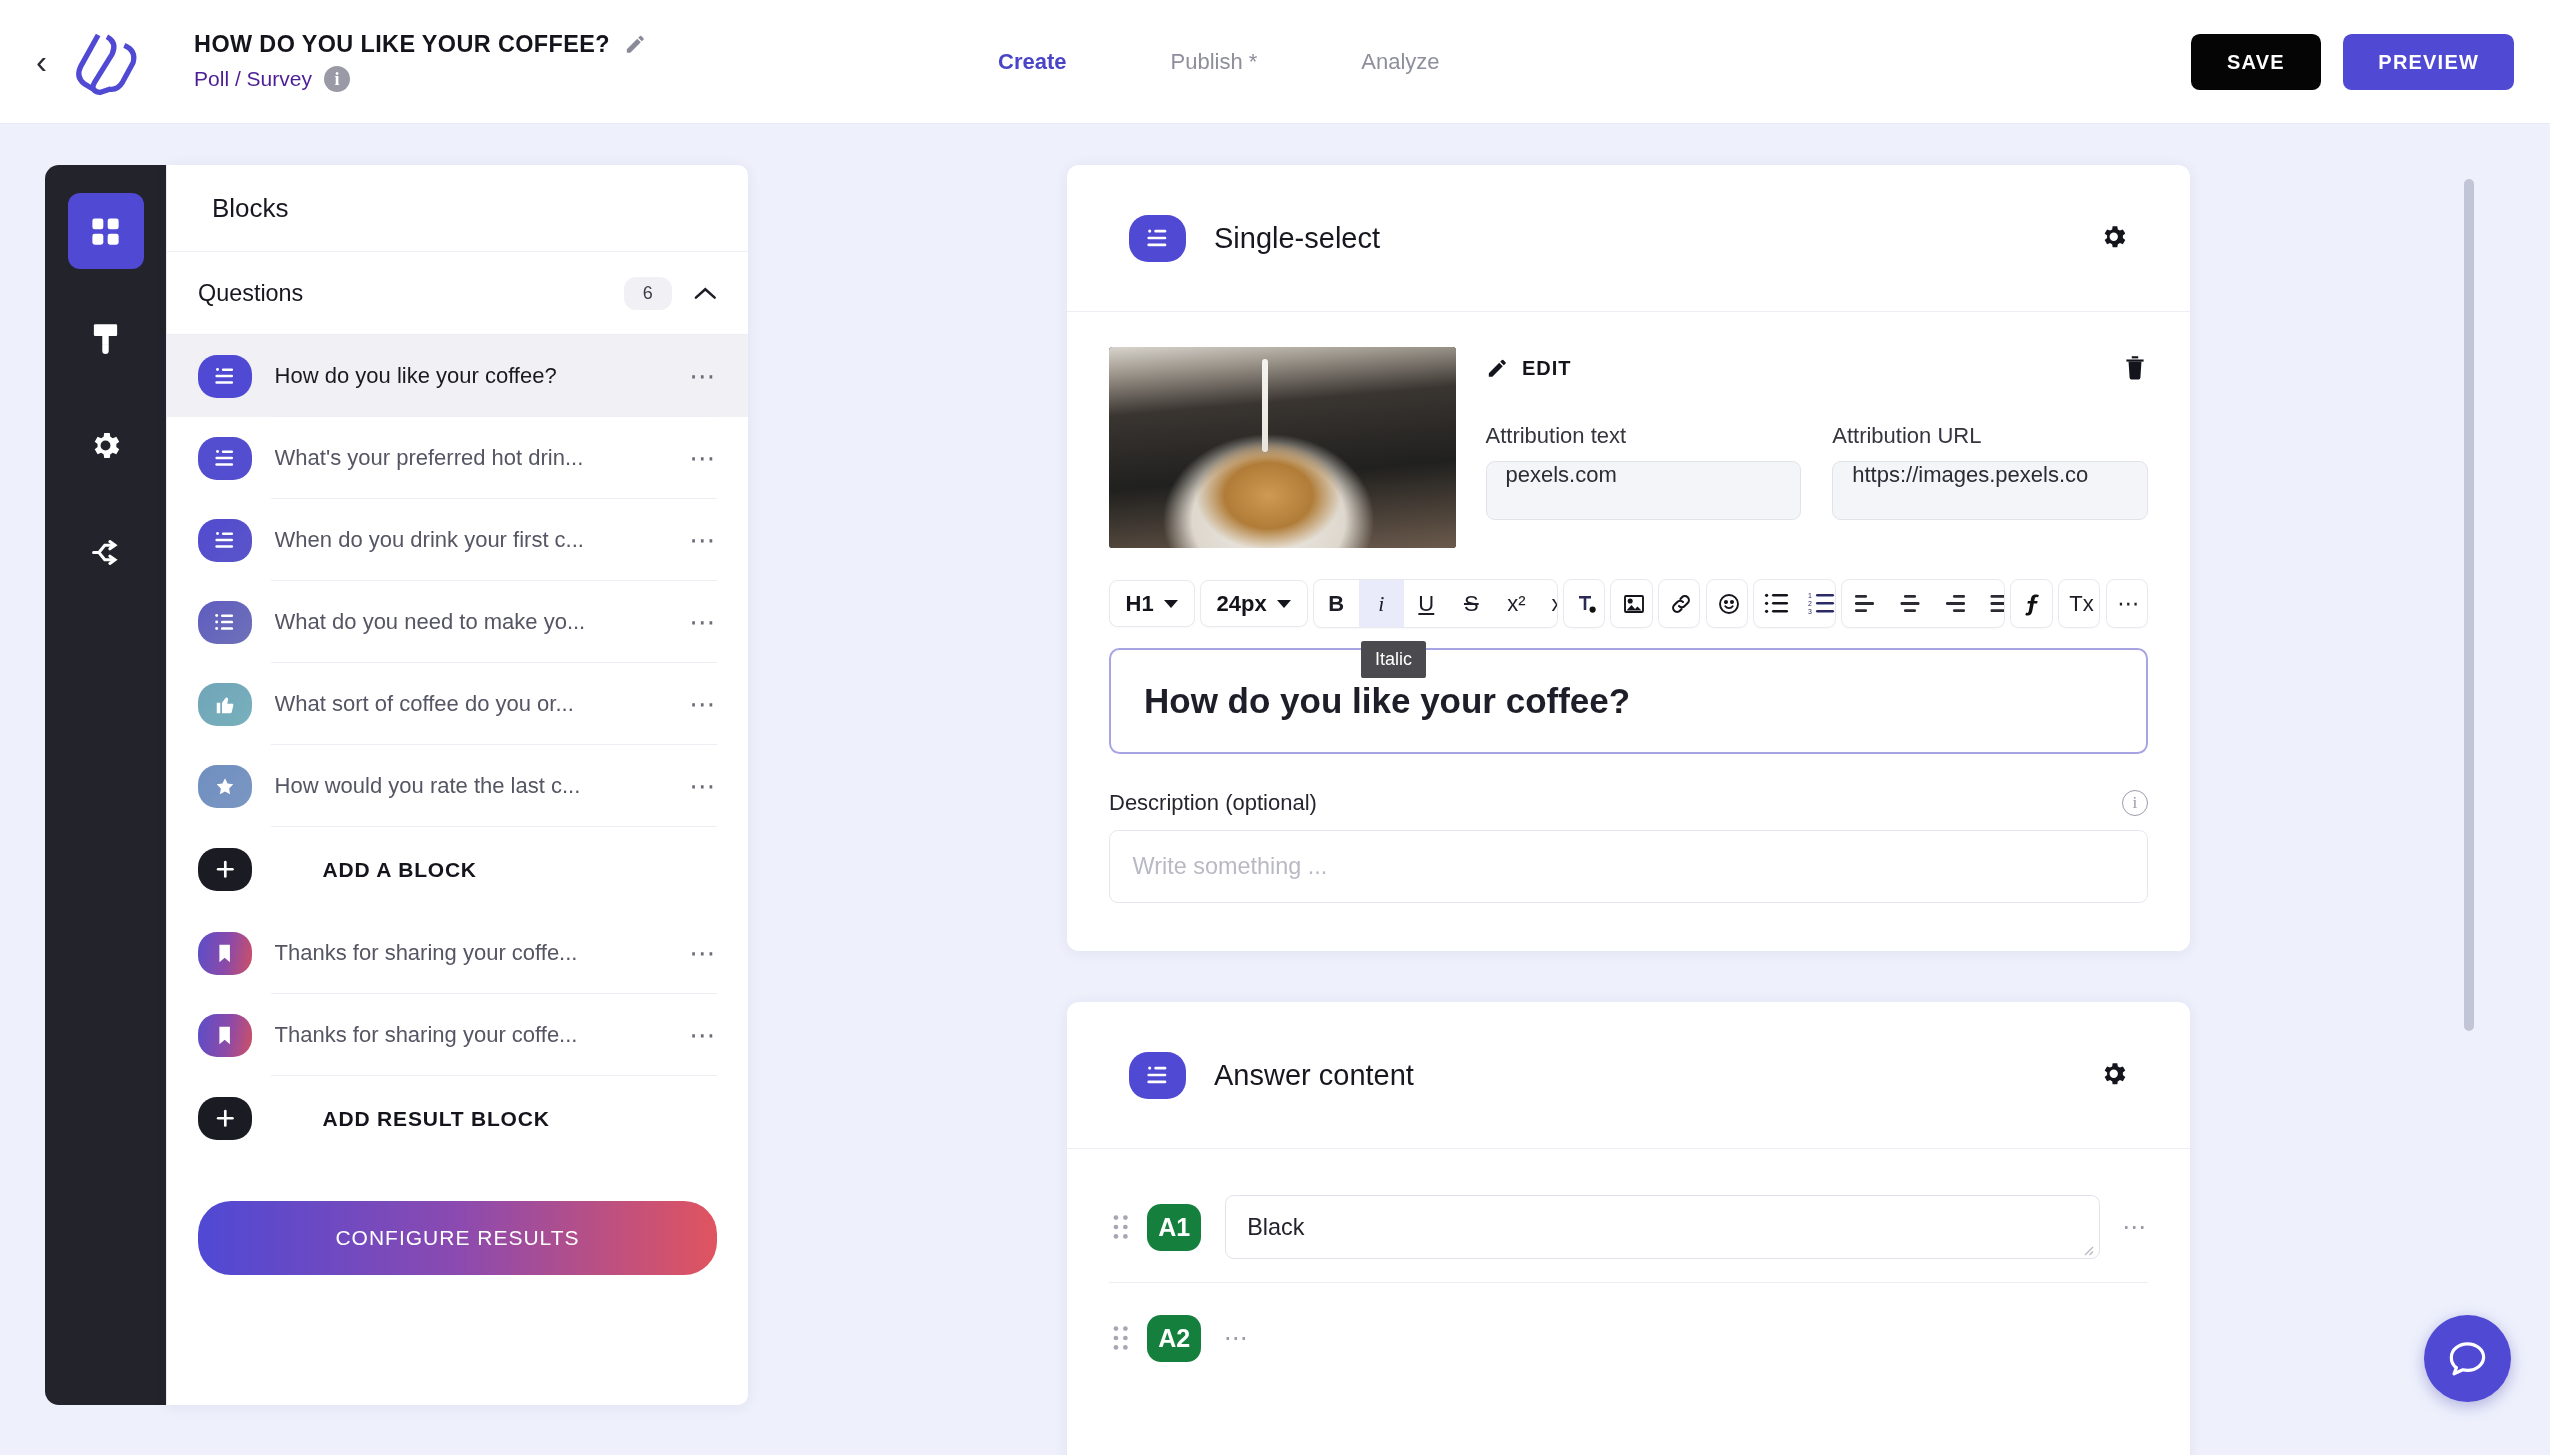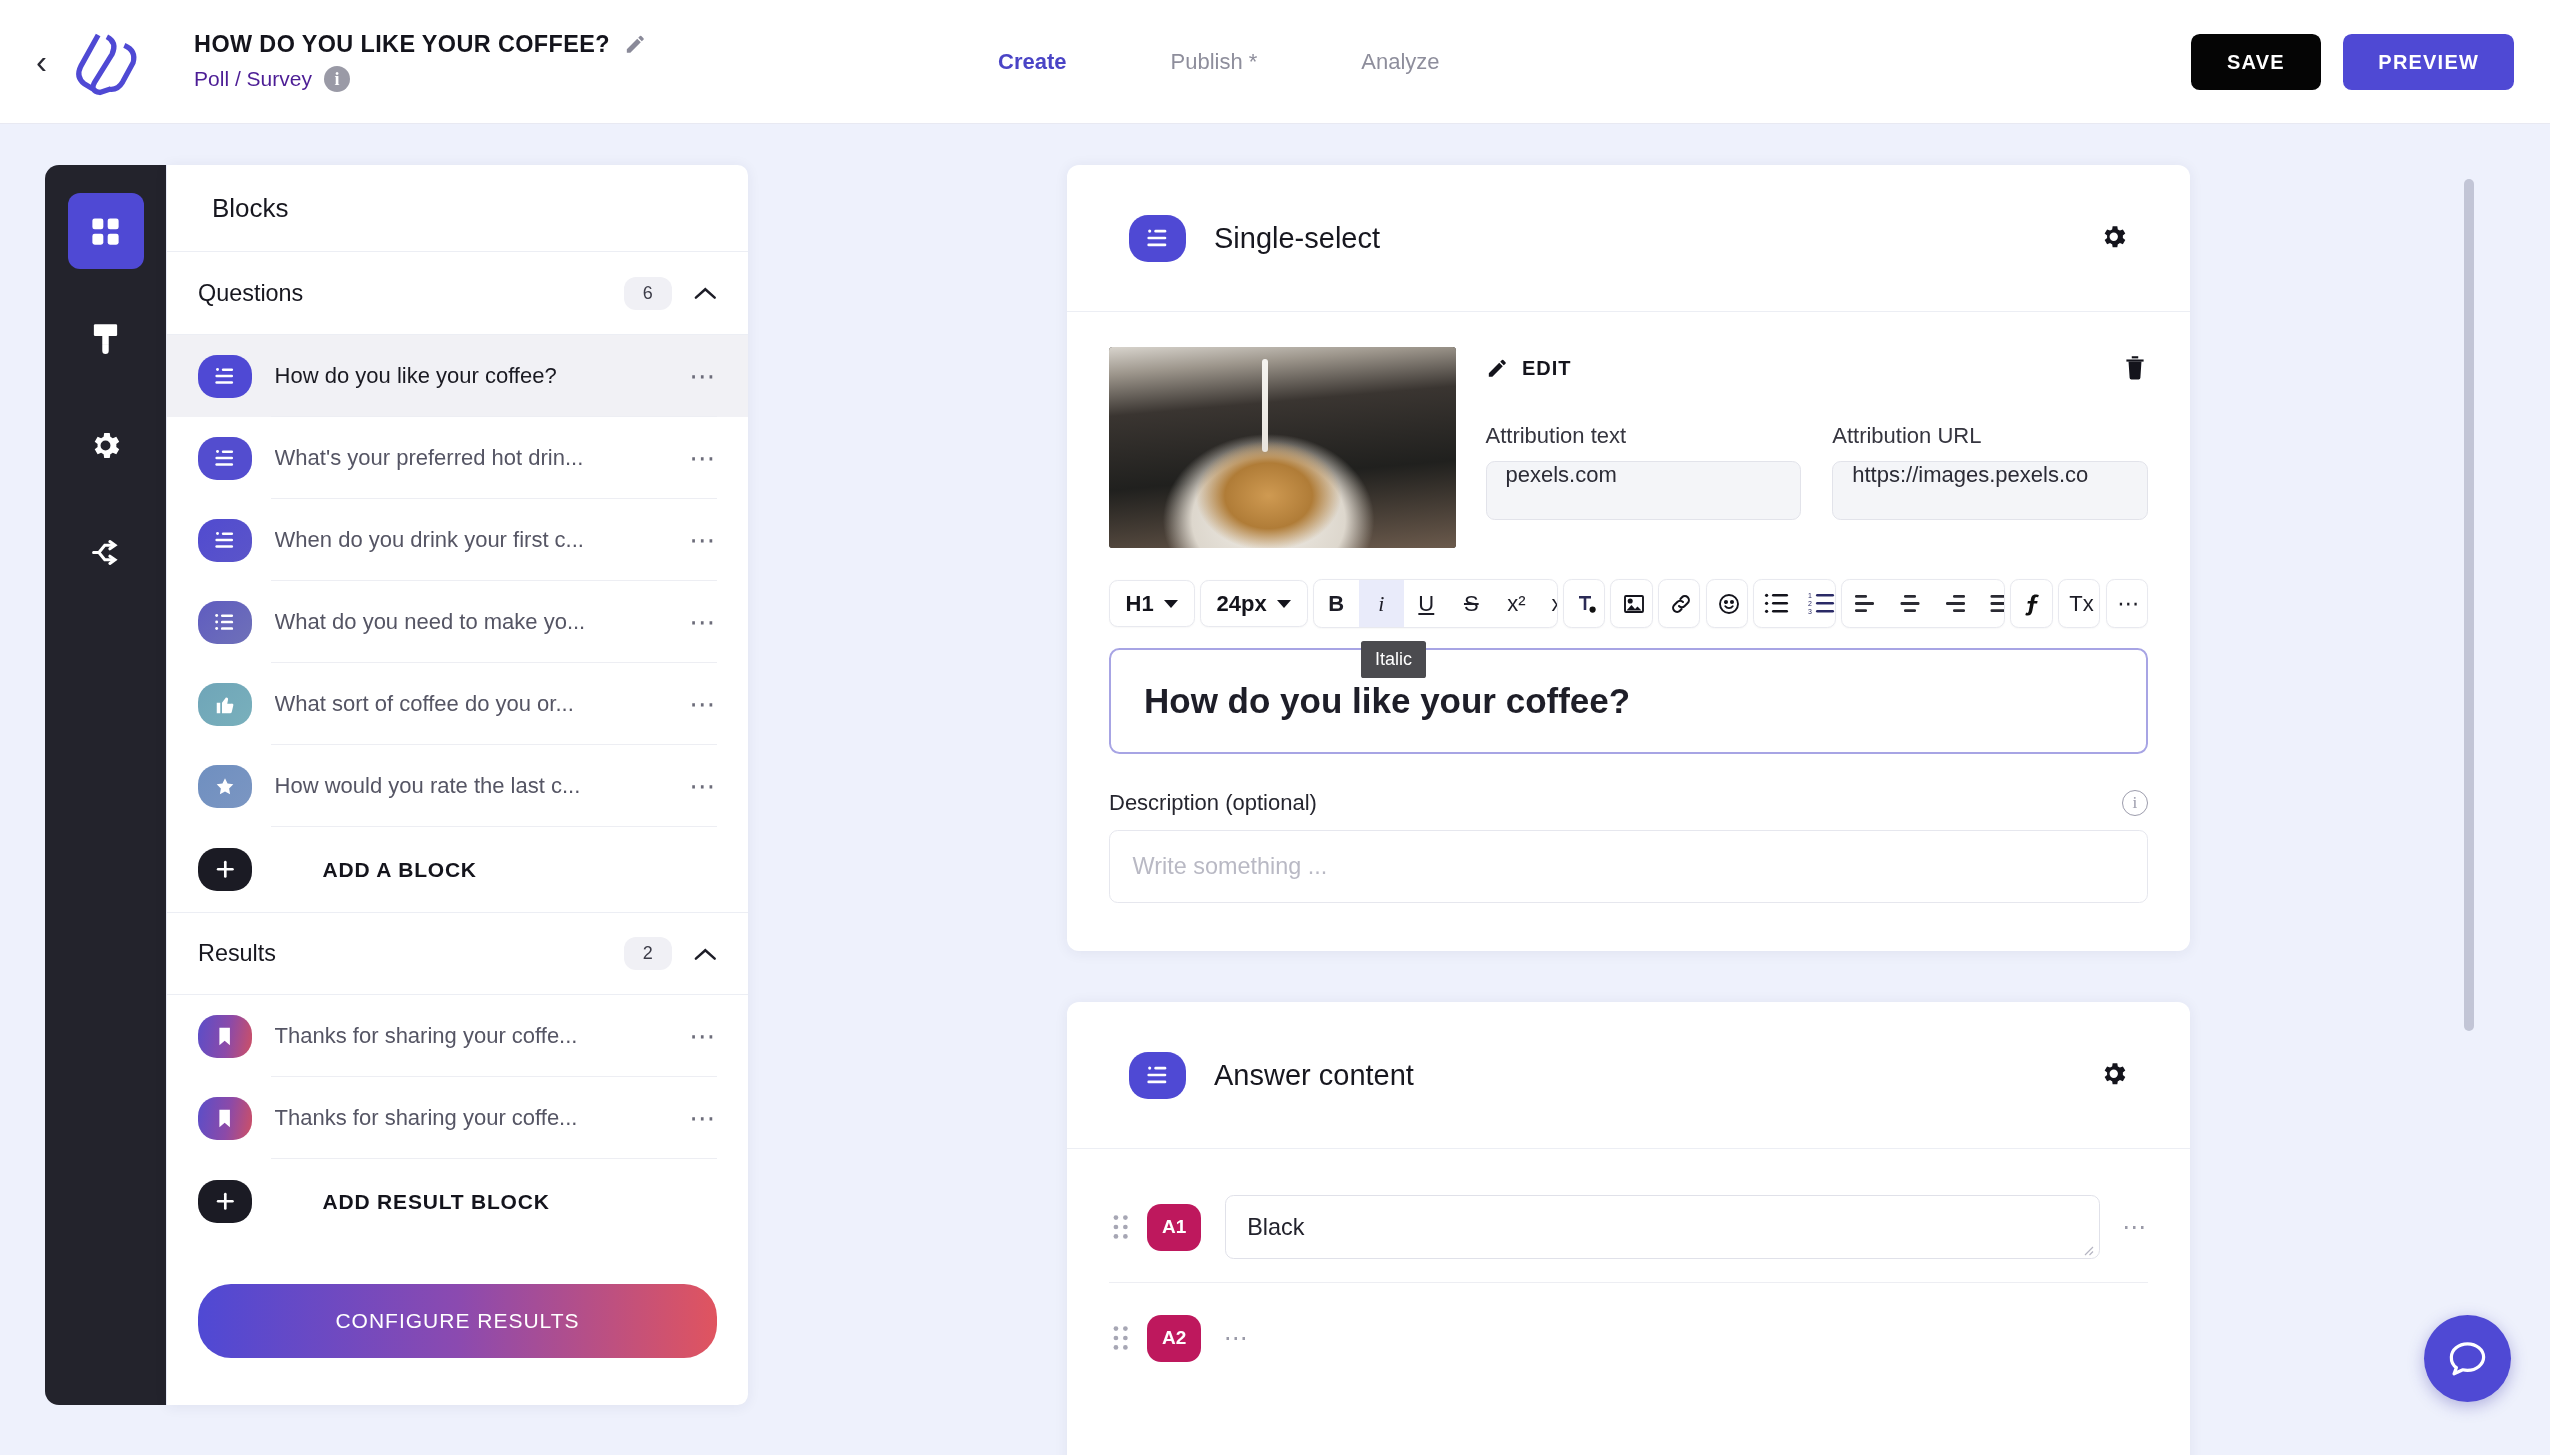--- a/index.html
+++ b/index.html
@@ -224,22 +224,22 @@
     border: 0.9px solid #e6e7ee; background: #fff; padding: 0 22.6px;
     font-size: 23.4px; color: #b9b9c4; font-family: inherit; display: flex; align-items: center;
   }
 
   
   .ans-body { padding: 22.6px 42px 0; }
   .ans-row { display: flex; align-items: center; height: 111px; position: relative; }
   .ans-row .divider { position: absolute; left: 0; right: 0; bottom: 0; height: 0.9px; background: #edeef3; }
   .drag-handle { width: 22.6px; display:flex; align-items:center; justify-content:center; cursor: grab; flex: none; }
   .ans-badge {
-    width: 54px; height: 47px; border-radius: 14px; background: #be185d; color: #fff;
-    font-size: 19px; font-weight: bold; display: flex; align-items: center; justify-content: center;
+    width: 54px; height: 47px; border-radius: 14px; background: #15803d; color: #fff;
+    font-size: 25px; font-weight: bold; display: flex; align-items: center; justify-content: center;
     margin-left: 15.6px; flex: none;
   }
   .ans-input {
     flex: 1; margin-left: 24px; height: 64px; border-radius: 8.7px; border: 0.9px solid #e0e1e9;
     background: #fff; padding: 0 21px; font-size: 23.4px; color: #22222c;
     font-family: inherit; display: flex; align-items: center; position: relative;
   }
   .resize-grip { position: absolute; right: 4.3px; bottom: 2.6px; width: 12px; height: 12px; }
   .ans-dots { margin-left: 22.6px; font-size: 24px; color: #9a9aa8; letter-spacing: 1.7px; cursor: pointer; }
 
@@ -421,27 +421,20 @@
     <span class="add-circle">
       <svg width="22.6" height="22.6" viewBox="0 0 24 24" fill="#fff">
           <rect x="10.6" y="3" width="2.8" height="18" rx="1.4"></rect>
           <rect x="3" y="10.6" width="18" height="2.8" rx="1.4"></rect>
         </svg>
     </span>
     <span class="add-label">ADD A BLOCK</span>
   </div>
 
   
-  <div class="section-head" style="border-top:0.9px solid #eceef4">
-    <span class="section-title">Results</span>
-    <span class="count-pill">2</span>
-    <svg class="chev-up" viewBox="0 0 24 14" fill="none" stroke="#1d1d27" stroke-width="2.6" stroke-linecap="round">
-        <path d="M2 12L12 3l10 9"></path>
-      </svg>
-  </div>
 
   <div class="block-row">
     <span class="blk-ico" style="background:linear-gradient(100deg,#5a4ec9,#8c4aa8 55%,#cf5064)">
       <svg width="17.3" height="21" viewBox="0 0 18 24" fill="#fff">
           <path d="M3 2h12v20l-6-5.2L3 22z"></path>
         </svg>
     </span>
     <span class="blk-label">Thanks for sharing your coffe...</span>
     <span class="dots">⋯</span>
     <span class="divider"></span>

